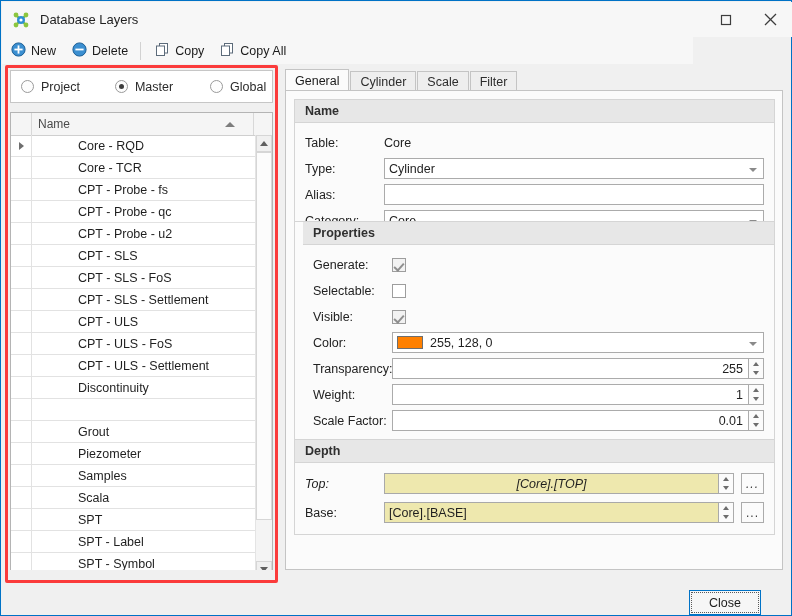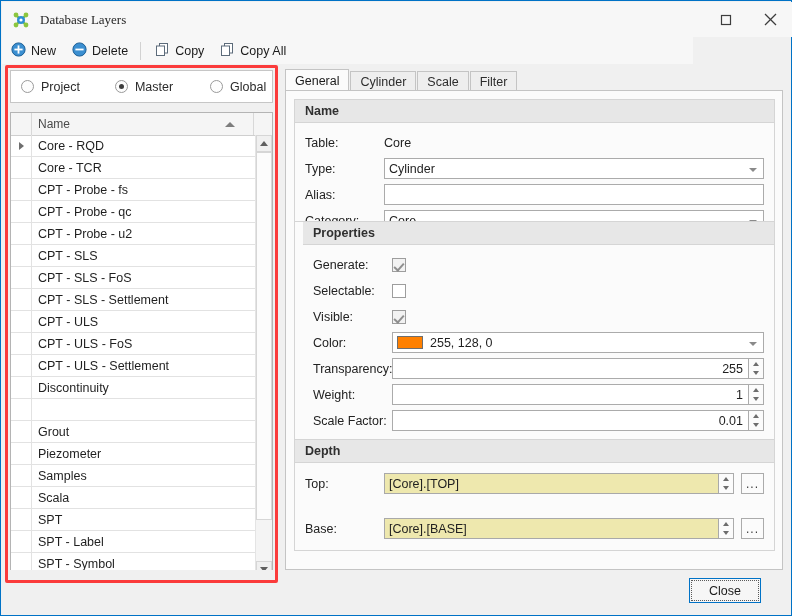--- a/index.html
+++ b/index.html
@@ -11,21 +11,21 @@
   .window{
     position:absolute;left:0;top:0;width:792px;height:616px;
     box-sizing:border-box;border:1px solid #0072c6;background:#f0f0f0;
   }
   
   .titlebar{
     position:absolute;left:1px;top:1px;width:790px;height:35px;
     background:#f7f7f7;display:flex;align-items:center;
   }
   .title-icon{width:20px;height:20px;margin-left:9px;position:relative;flex:none;}
-  .title-text{margin-left:9px;font-size:13px;color:#1f1f1f;font-family:Liberation Serif, serif;}
+  .title-text{margin-left:9px;font-size:13px;color:#1f1f1f;}
   .caption-btns{margin-left:auto;display:flex;height:35px;}
   .cap{width:44px;height:35px;display:flex;align-items:center;justify-content:center;}
   .cap svg{display:block;}
   
   .toolbar{
     position:absolute;left:1px;top:36px;width:691px;height:27px;
     background:#f7f7f7;display:flex;align-items:center;
   }
   .tb-item{display:flex;align-items:center;height:23px;padding:0 7px;margin-left:2px;}
   .tb-item .lbl{margin-left:5px;font-size:12.5px;color:#1b1b1b;}
@@ -73,20 +73,21 @@
   .sortarrow{
     position:absolute;right:18px;top:9px;width:0;height:0;
     border-left:5px solid transparent;border-right:5px solid transparent;
     border-bottom:5px solid #7d7d7d;
   }
   .lhead .hpad{width:18px;}
   .lrows{position:absolute;left:0;top:22px;right:0;bottom:0;}
   .row{
     height:21px;display:flex;align-items:stretch;
     border-bottom:1px solid #e2e2e2;
+    gap:40px;
   }
   .row .gutter{
     width:20px;border-right:1px solid #e2e2e2;
     display:flex;align-items:center;justify-content:center;
   }
   .row .gutter .tri{
     width:0;height:0;border-top:4px solid transparent;border-bottom:4px solid transparent;
     border-left:5px solid #6e6e6e;
   }
   .row .cell{
@@ -169,21 +170,21 @@
   .yellow{background:#eee8ae;border:1px solid #a9a9a9;}
   .dots{
     width:23px;height:21px;margin-left:7px;flex:none;box-sizing:border-box;
     background:#fbfbfb;border:1px solid #ababab;
     display:flex;align-items:flex-end;justify-content:center;
     font-size:12px;color:#3a3a3a;padding-bottom:2px;letter-spacing:1px;
   }
   
   .footer{position:absolute;left:1px;right:1px;bottom:1px;height:44px;background:#f0f0f0;}
   .closebtn{
-    position:absolute;right:29px;top:8px;width:72px;height:25px;box-sizing:border-box;
+    position:absolute;right:29px;top:20px;width:72px;height:25px;box-sizing:border-box;
     background:#f6f6f6;border:1px solid #0072c6;
     display:flex;align-items:center;justify-content:center;
     font-size:12.5px;color:#1b1b1b;
   }
   .closebtn .inner{
     position:absolute;left:1px;top:1px;right:1px;bottom:1px;
     border:1px dotted #5a5a5a;pointer-events:none;
   }
 </style>
 </head>
@@ -496,23 +497,23 @@
                 <span class="sp-dn"></span>
               </div>
           </span>
         </div>
       </div>
     </div>
 
     <div class="gb" style="top:348px;">
       <div class="gb-title">Depth</div>
       <div class="gb-body">
-        <div class="frow" style="height:25px;margin-bottom:20px;">
+        <div class="frow" style="height:25px;margin-bottom:4px;font-style:italic;">
           <span class="flabel">Top:</span>
-          <span class="fld yellow" style="flex:1;">
+          <span class="fld yellow" style="flex:1;justify-content:center;">
             <span>[Core].[TOP]</span>
           </span>
           <span class="spin">
             <div>
                 <span class="sp-up"></span>
               </div>
             <div>
                 <span class="sp-dn"></span>
               </div>
           </span>

